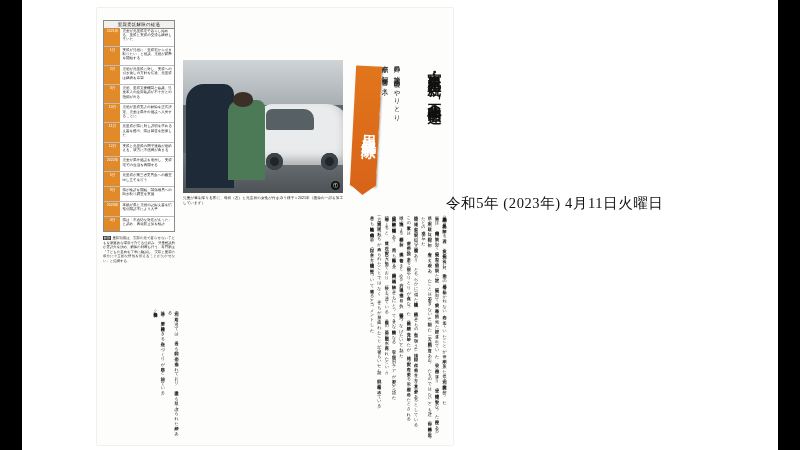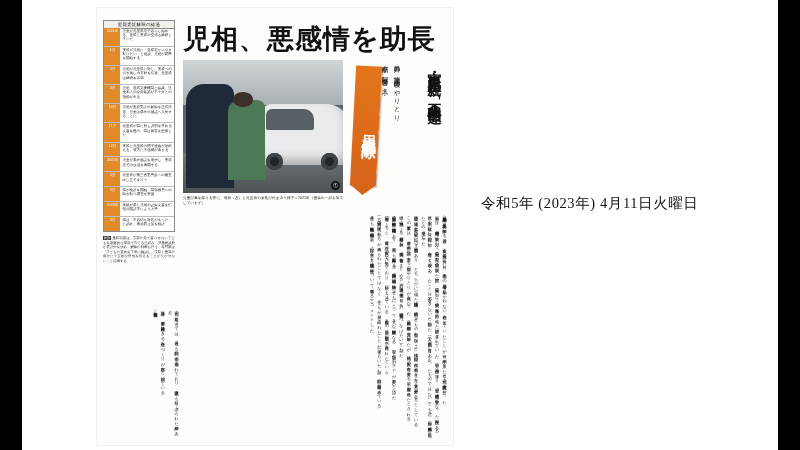--- a/index.html
+++ b/index.html
@@ -326,21 +326,21 @@
     letter-spacing: .2px;
     color: #161616;
     height: 100%;
     overflow: hidden;
     word-break: break-all;
   }
 
   
   .caption {
     position: absolute;
-    left: 481px;
+    left: 446px;
     top: 190px;
     width: 320px;
     color: #111;
     font-family: "Liberation Serif", serif;
   }
   .caption .line1 {
     font-size: 14.5px;
     line-height: 26px;
     letter-spacing: .6px;
     white-space: nowrap;
@@ -415,21 +415,20 @@
             <div class="chrono-date">4月</div>
             <div class="chrono-text">県は「不適切な対応があった」と認め、再発防止策を検討</div>
           </div>
         </div>
     </div>
 
     <div class="chrono-cap">
       <span class="tag">解説</span><span>里親制度は、実親の元で暮らせない子どもを家庭的な環境で育てる仕組み。児童相談所が委託先を決め、解除の判断も行う。専門家は「子どもの意向を丁寧に確認し、実親と里親の双方に中立的な情報を伝えることが欠かせない」と指摘する。</span>
     </div>
 
-    <div class="headline">児相、悪感情を助長</div>
 
     <div class="photo">
       <div class="sky"></div>
       <div class="ground"></div>
       <div class="car"></div>
       <div class="car-window"></div>
       <div class="wheel wheel-1"></div>
       <div class="wheel wheel-2"></div>
       <div class="person-dark"></div>
       <div class="person-green"></div>

